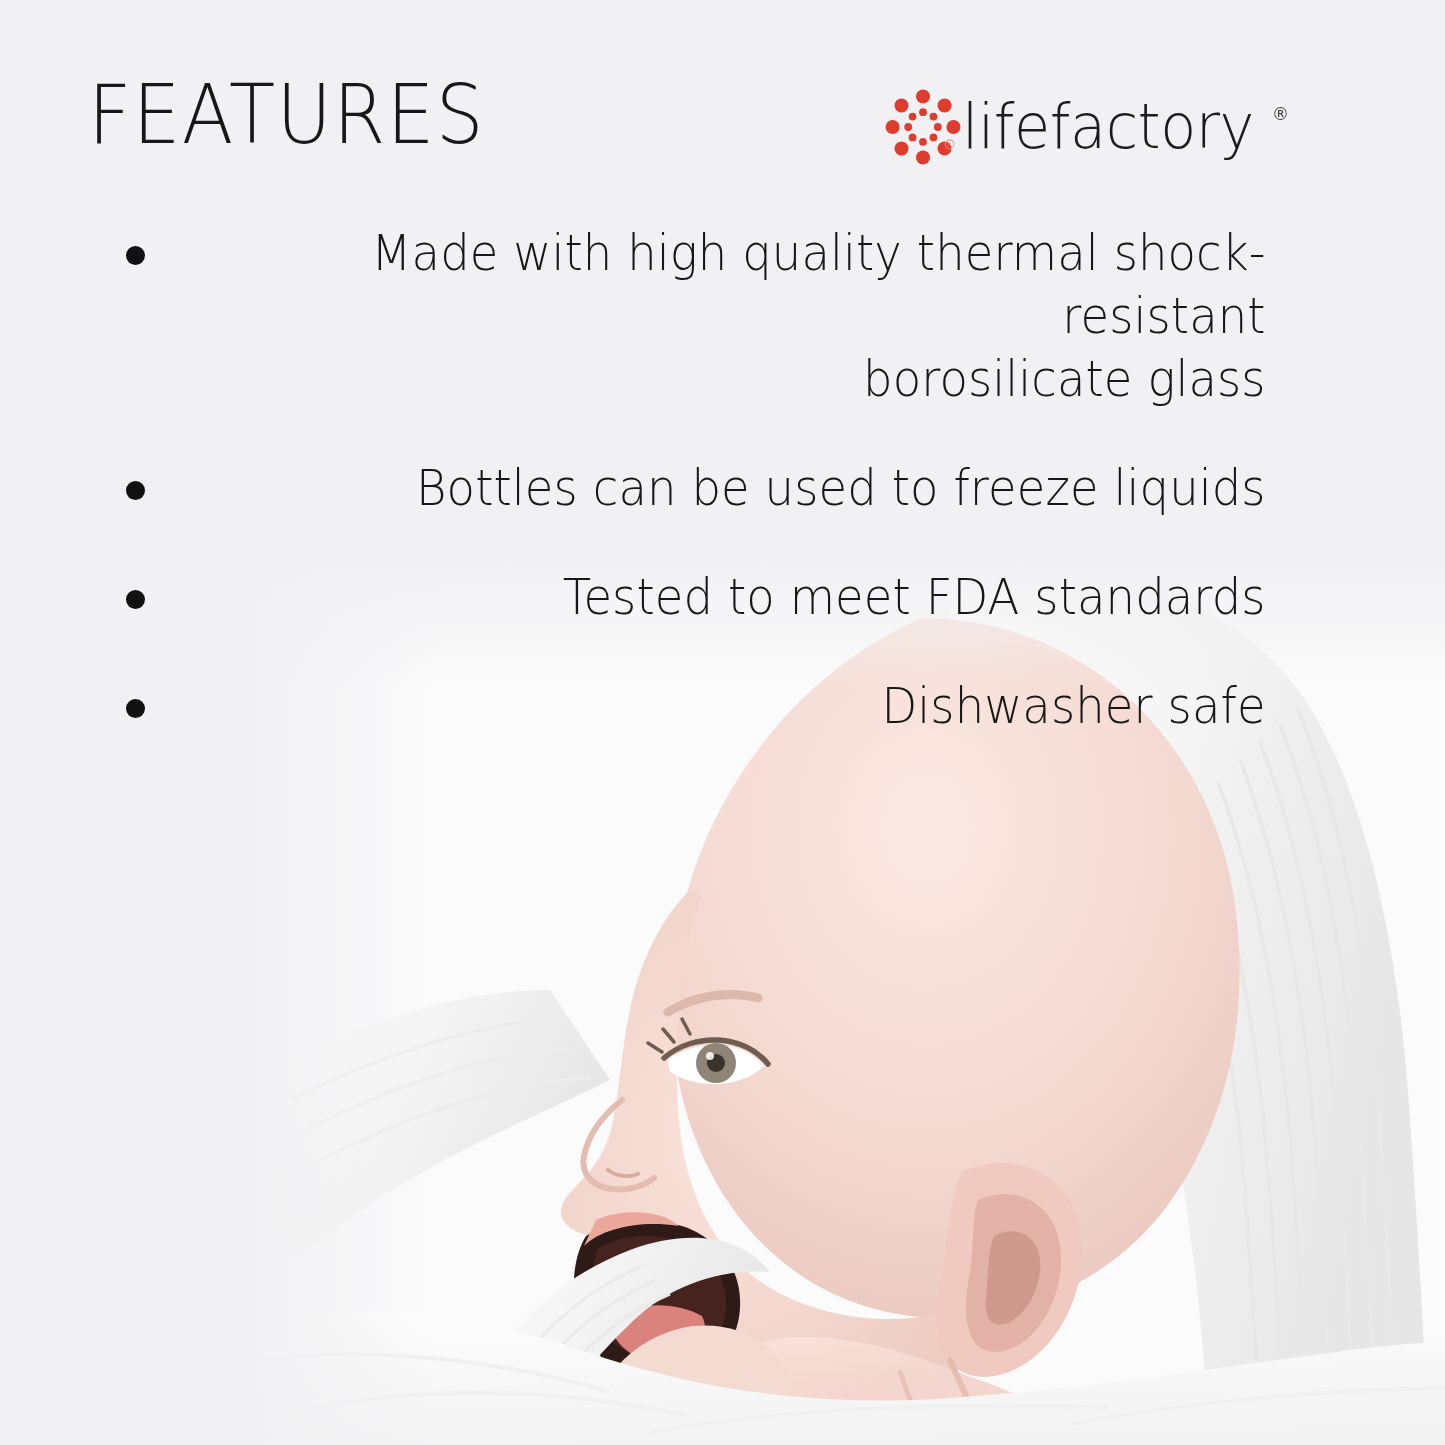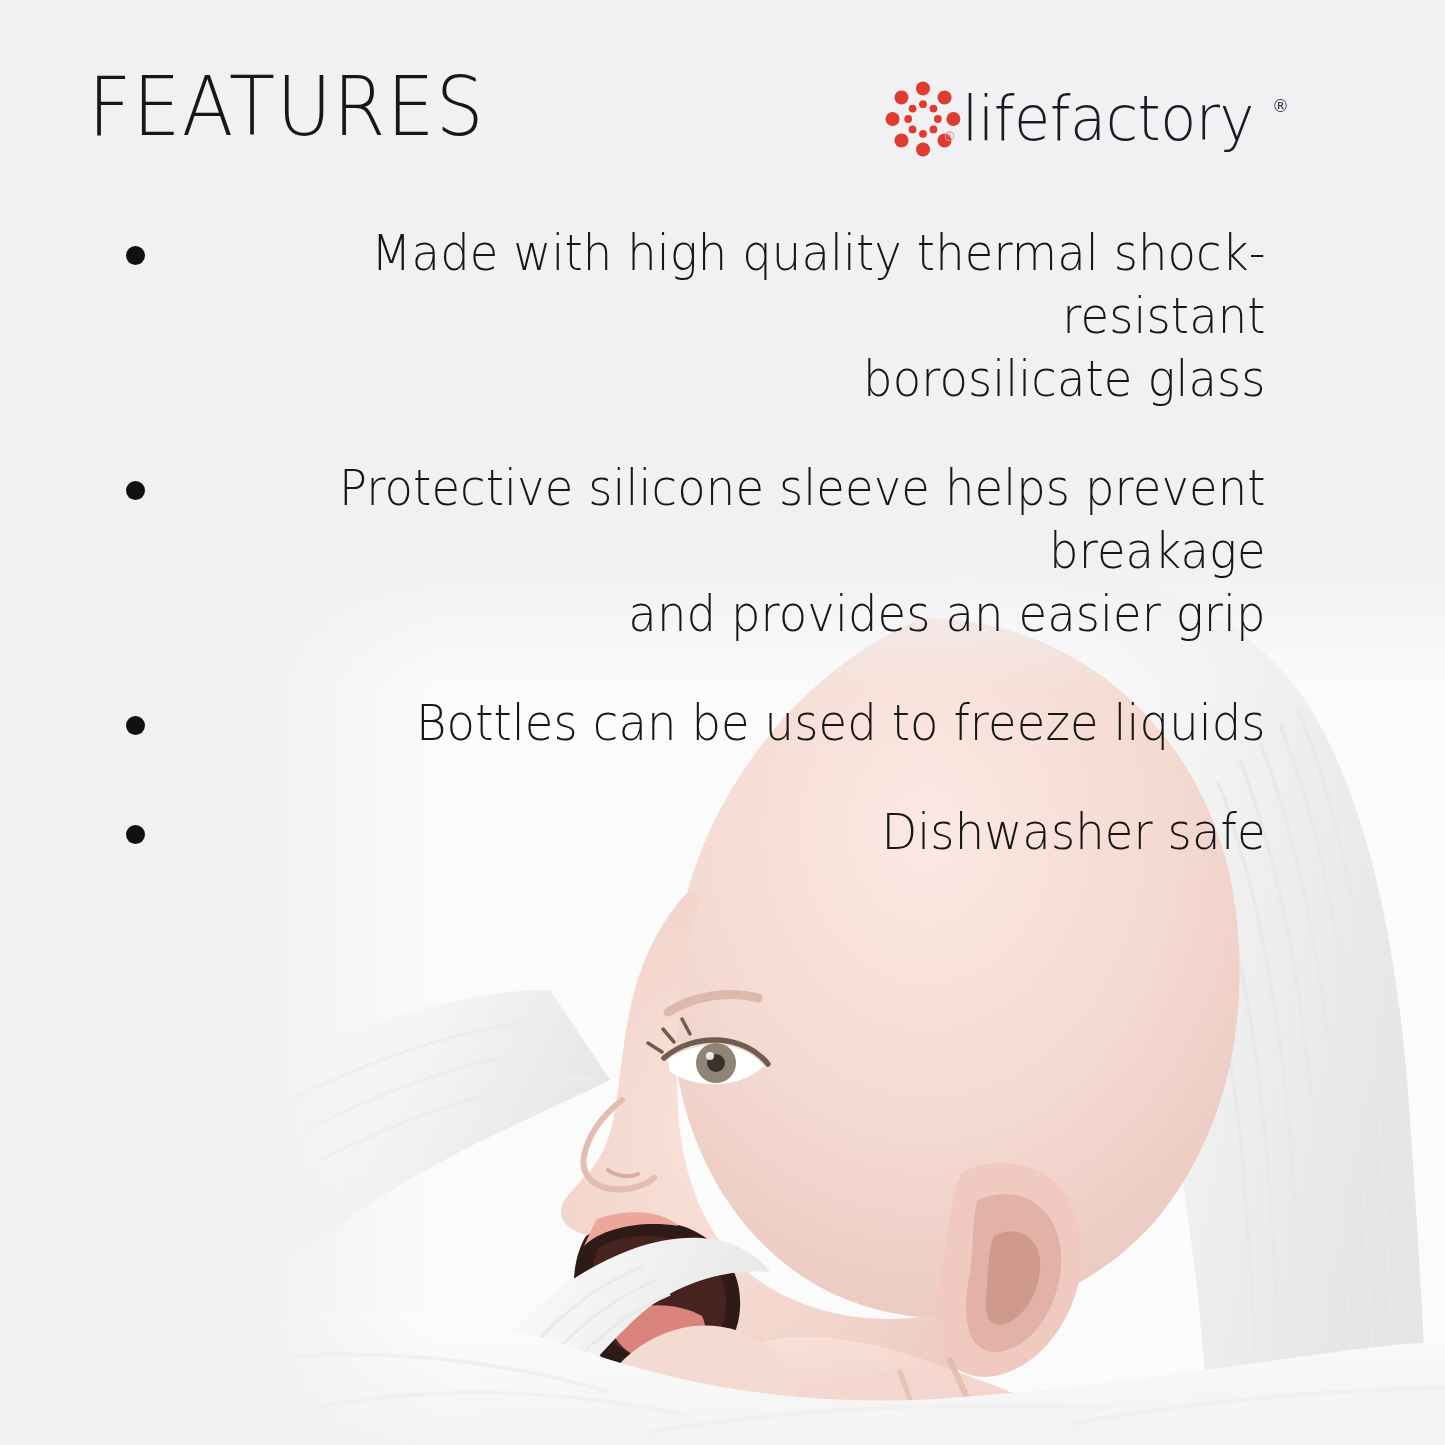--- a/index.html
+++ b/index.html
@@ -28,21 +28,21 @@
     top: 560px;
     width: 1195px;
     height: 885px;
     overflow: hidden;
   }
   .photo-svg { display: block; width: 100%; height: 100%; }
 
   
   .header {
     position: absolute;
-    left: 0; top: 4px;
+    left: 0; top: 12px;
     width: 1367px;
     height: 200px;
   }
   .page-title {
     position: absolute;
     left: 88px;
     top: 62px;
     font-size: 82px;
     line-height: 1;
     letter-spacing: 1.5px;
@@ -283,26 +283,25 @@
   </div>
 
   <ul class="features-list">
     <li class="feature-item">
       <span class="feature-bullet"></span>
       <span class="feature-text">Made with high quality thermal shock-resistant
 borosilicate glass</span>
     </li>
     <li class="feature-item">
       <span class="feature-bullet"></span>
-      <span class="feature-text">Protective silicone sleeve helps prevent breakage
-and provides an easier grip</span>
+      <span class="feature-text">Bottles can be used to freeze liquids</span>
     </li>
     <li class="feature-item">
       <span class="feature-bullet"></span>
-      <span class="feature-text">Bottles can be used to freeze liquids</span>
+      <span class="feature-text">Tested to meet FDA standards</span>
     </li>
     <li class="feature-item">
       <span class="feature-bullet"></span>
       <span class="feature-text">Dishwasher safe</span>
     </li>
   </ul>
 
 </div>
 
 </body></html>

